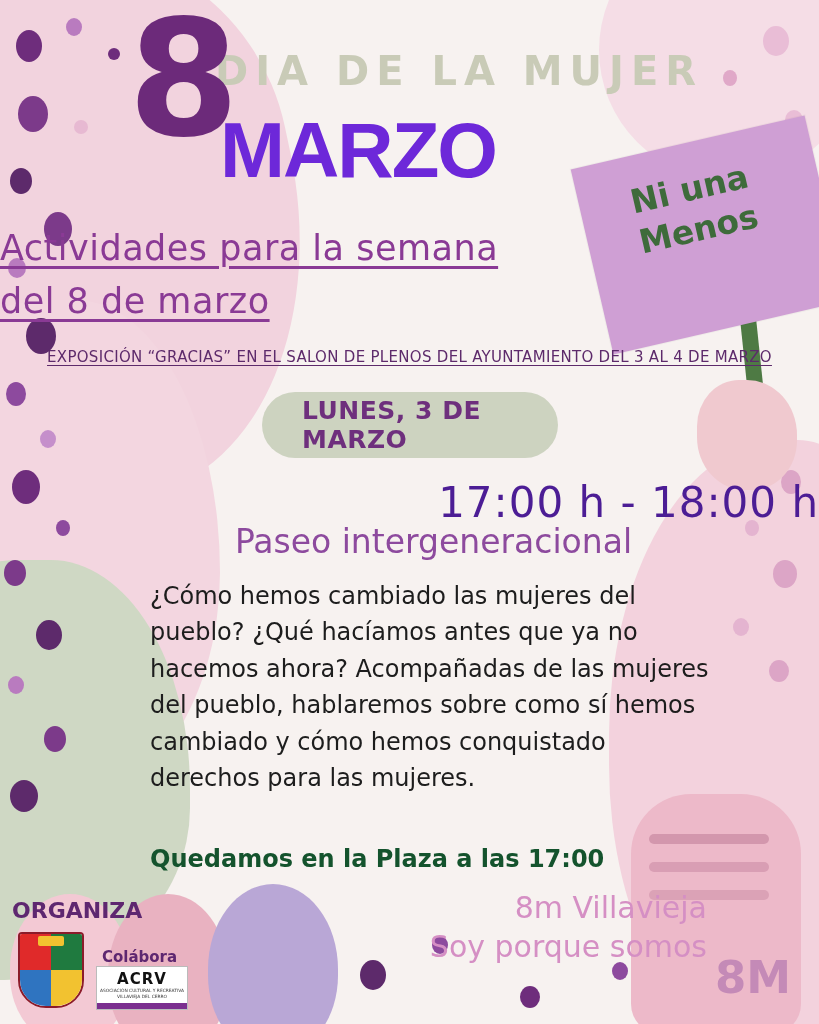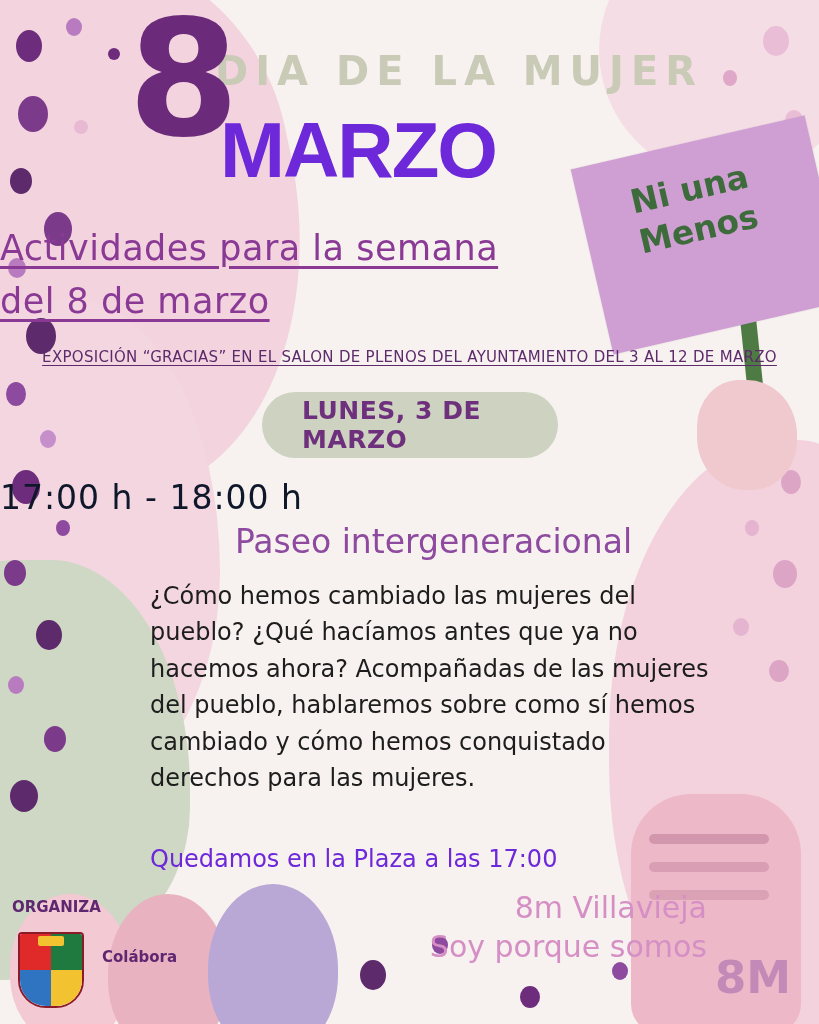--- a/index.html
+++ b/index.html
@@ -156,23 +156,23 @@
     letter-spacing: 0.5px;
     margin-left: 40px;
   }
 
   
   .time {
     position: absolute;
     top: 478px;
     left: 0;
     width: 100%;
-    text-align: left;
-    font-size: 33px;
-    color: #0f172a;
+    text-align: right;
+    font-size: 42px;
+    color: #4c1d95;
     letter-spacing: 1px;
     z-index: 6;
   }
   .activity {
     position: absolute;
     top: 522px;
     left: 0;
     width: 100%;
     text-align: center;
     font-size: 33px;
@@ -193,22 +193,23 @@
     line-height: 1.52;
   }
   .body-text p { margin-bottom: 0; }
 
   .meet {
     position: absolute;
     top: 845px;
     left: 150px;
     width: 600px;
     font-size: 24px;
-    color: #6d28d9;
-    z-index: 6;
+    color: #14532d;
+    z-index: 6;
+    font-weight: bold;
   }
 
   .slogan {
     position: absolute;
     top: 888px;
     right: 112px;
     text-align: right;
     z-index: 6;
     color: #d58fc4;
     font-size: 30px;
@@ -302,21 +303,21 @@
   }
   .face1 { left: 10px;  bottom: -20px; width: 120px; height: 150px; background: #f3c9d4; }
   .face2 { left: 108px; bottom: -30px; width: 120px; height: 160px; background: #e9b2c1; }
   .face3 { left: 208px; bottom: -30px; width: 130px; height: 170px; background: #b9a7d6; }
 
   
   .organiza {
     position: absolute;
     left: 12px;
     top: 898px;
-    font-size: 15px;
+    font-size: 22px;
     font-weight: bold;
     color: #5e2770;
     z-index: 8;
   }
   .colabora {
     position: absolute;
     left: 102px;
     top: 948px;
     font-size: 15px;
     font-weight: bold;
@@ -415,21 +416,21 @@
 
   <div class="dia-mujer">DIA DE LA MUJER</div>
   <div class="eight">8</div>
   <div class="marzo">MARZO</div>
 
   <div class="subtitle">
     <div><span class="line">Actividades para la semana</span></div>
     <div><span class="line">del 8 de marzo</span></div>
   </div>
 
-  <div class="expo">EXPOSICIÓN “GRACIAS” EN EL SALON DE PLENOS DEL AYUNTAMIENTO DEL 3 AL 12 DE MARZO</div>
+  <div class="expo">EXPOSICIÓN “GRACIAS” EN EL SALON DE PLENOS DEL AYUNTAMIENTO DEL 3 AL 4 DE MARZO</div>
 
   <div class="day-pill">
     <span>LUNES, 3 DE MARZO</span>
   </div>
 
   <div class="time">17:00 h - 18:00 h</div>
   <div class="activity">Paseo intergeneracional</div>
 
   <div class="body-text">
     <p>¿Cómo hemos cambiado las mujeres del pueblo? ¿Qué hacíamos antes que ya no hacemos ahora? Acompañadas de las mujeres del pueblo, hablaremos sobre como sí hemos cambiado y cómo hemos conquistado derechos para las mujeres.</p>
@@ -452,14 +453,19 @@
 
   <div class="organiza">ORGANIZA</div>
   <div class="shield">
     <div class="q q1"></div>
       <div class="q q2"></div>
       <div class="q q3"></div>
       <div class="q q4"></div>
     <div class="crown"></div>
   </div>
   <div class="colabora">Colábora</div>
+  <div class="acrv">
+    <div class="acrv-title">ACRV</div>
+    <div class="acrv-sub">ASOCIACIÓN CULTURAL Y RECREATIVA VILLAVIEJA DEL CERRO</div>
+    <div class="acrv-bar"></div>
+  </div>
 
 </div>
 
 </body></html>

